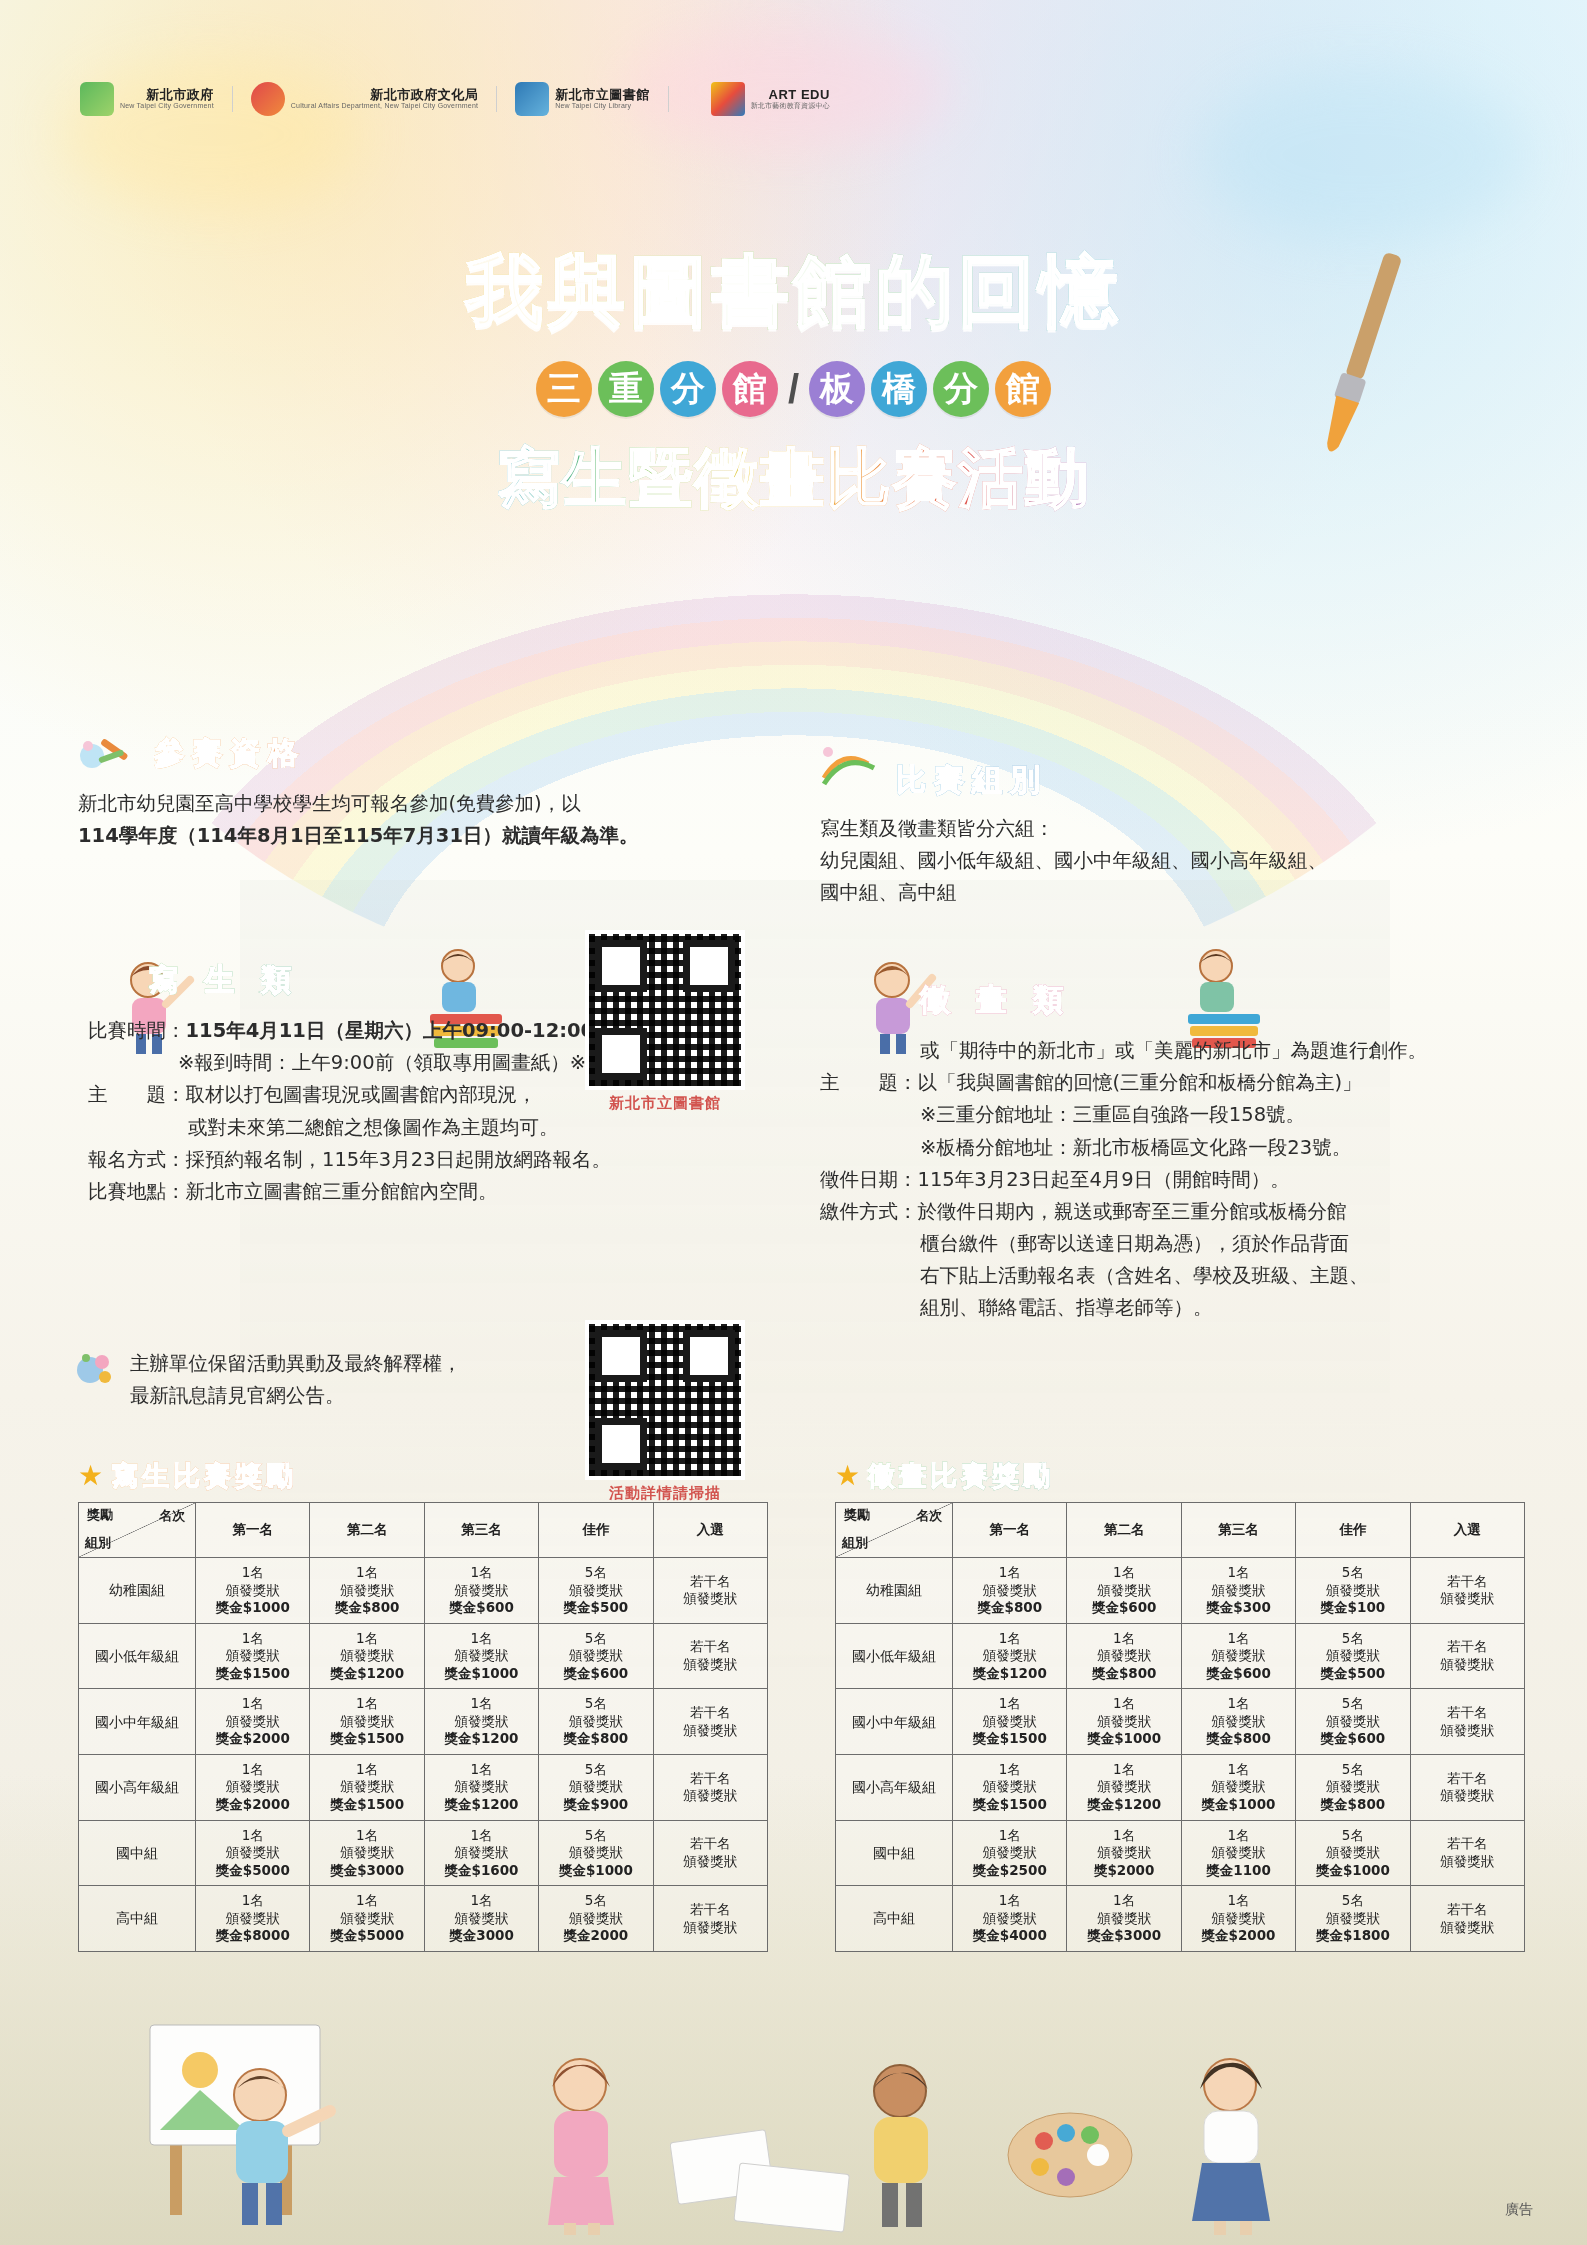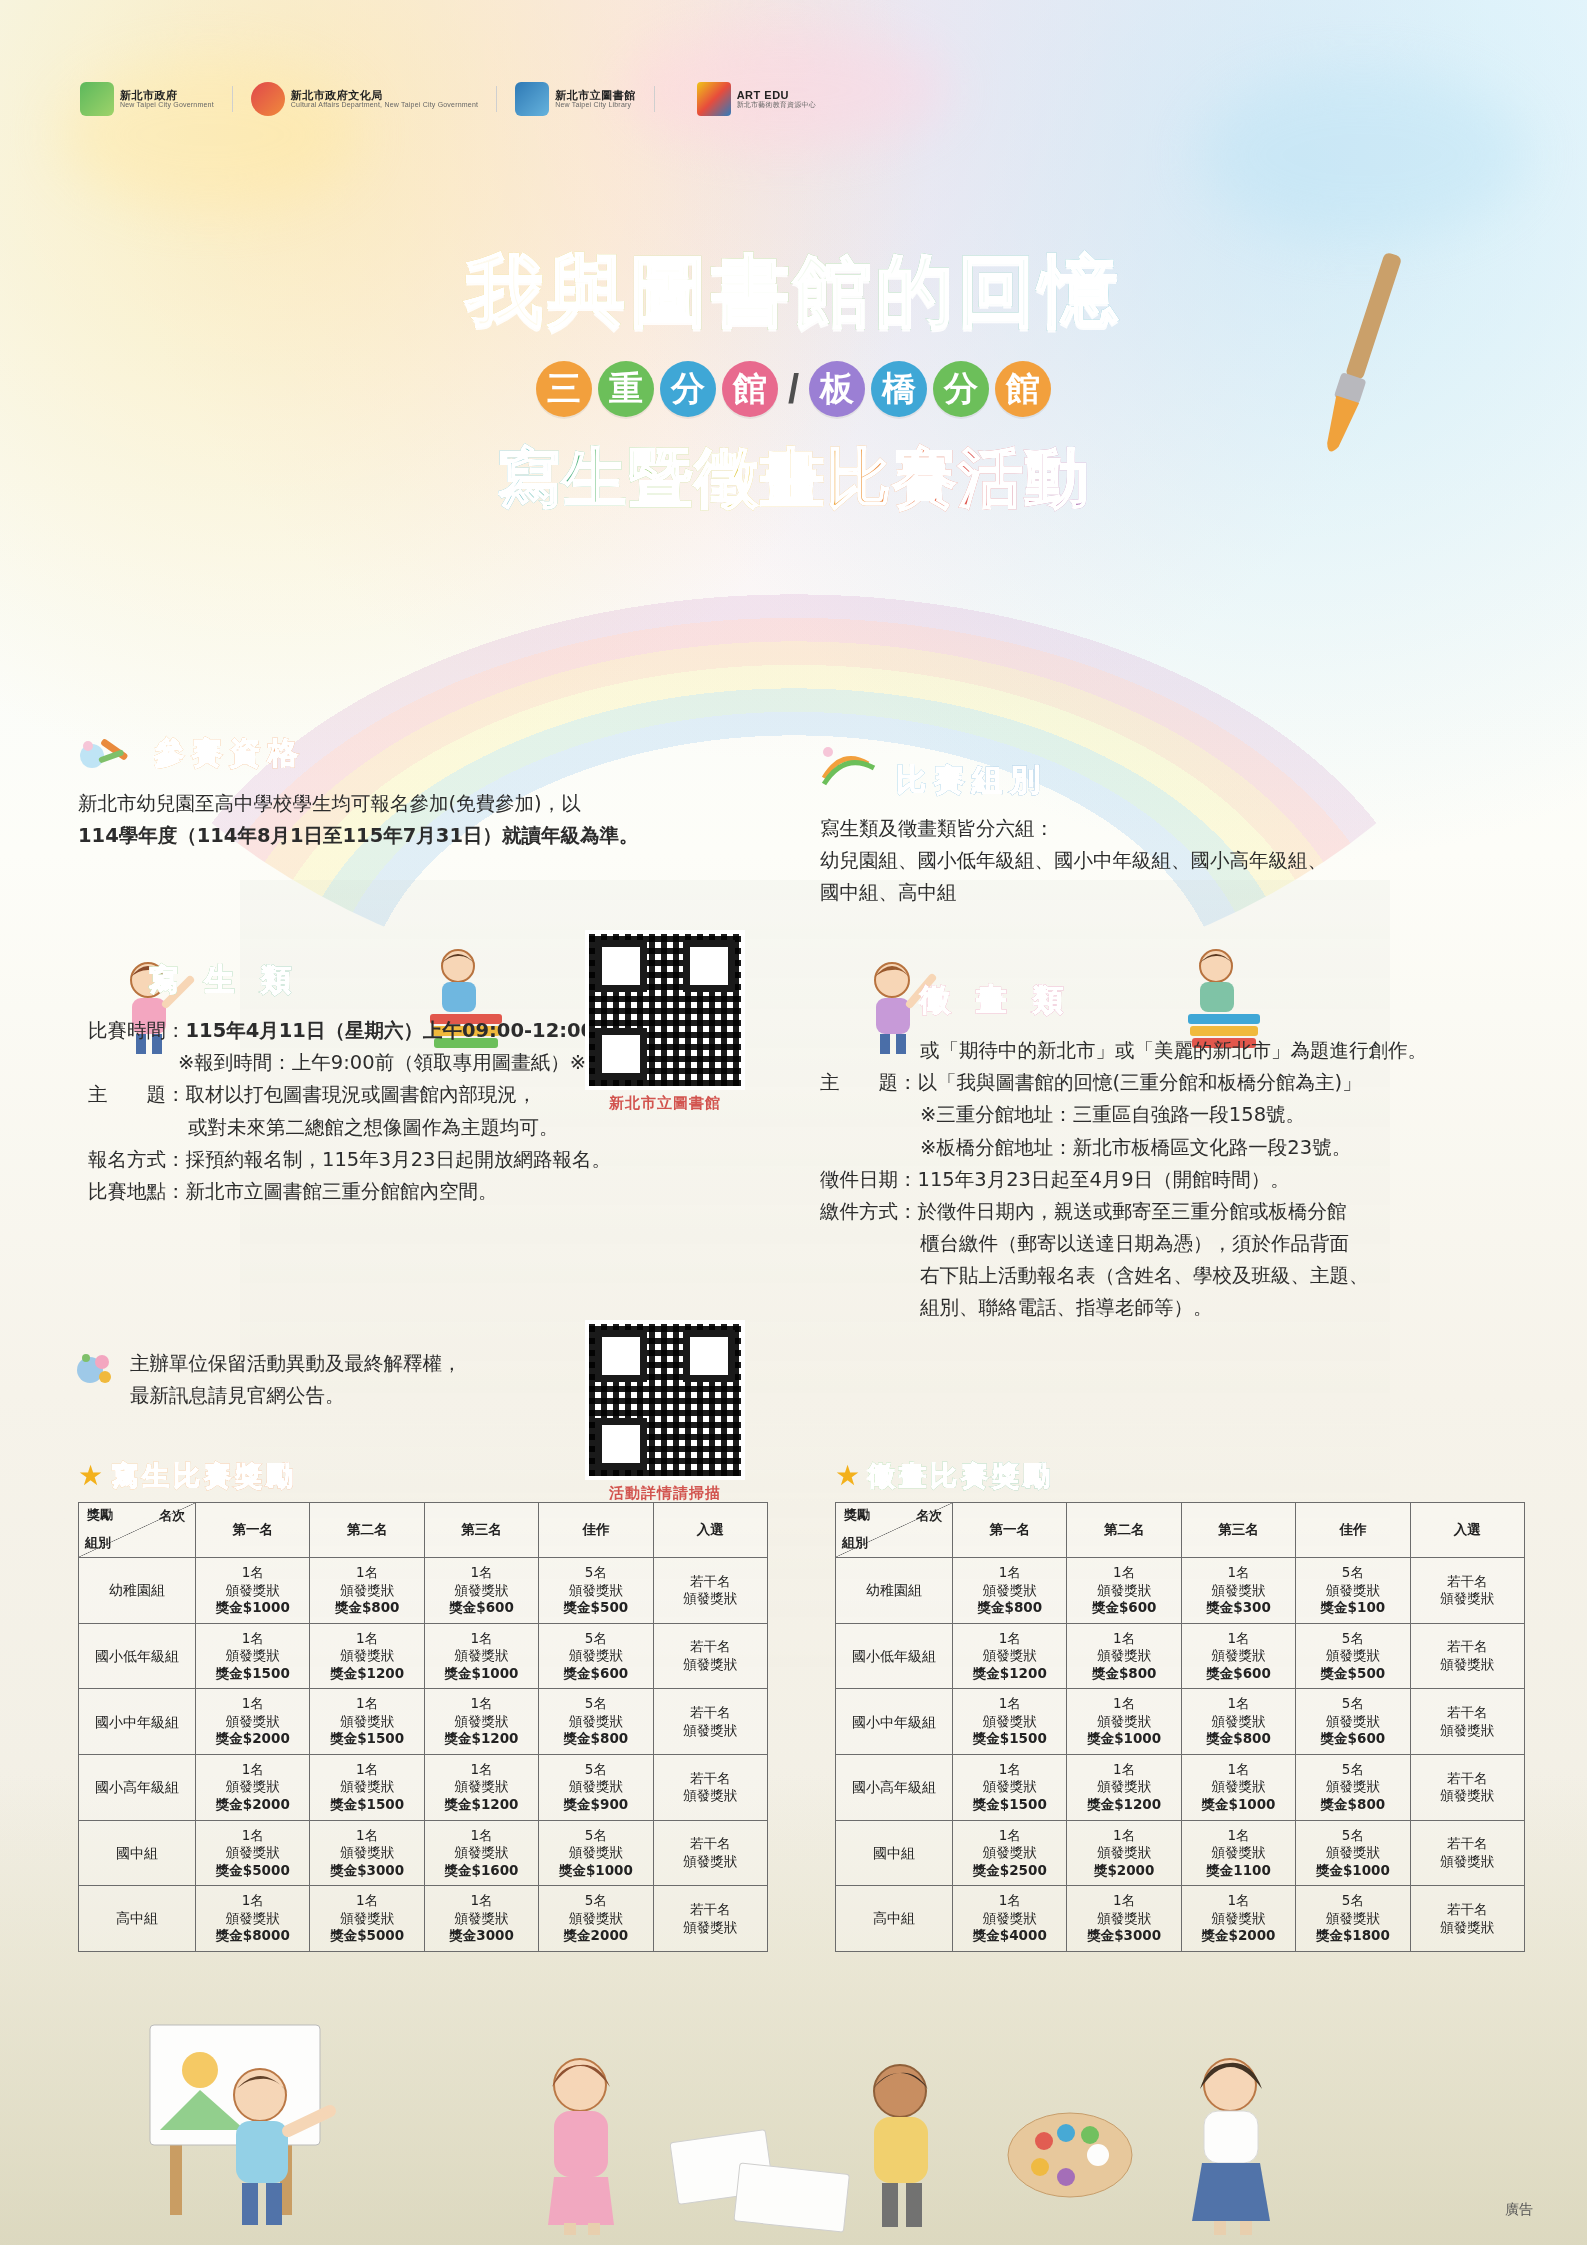--- a/index.html
+++ b/index.html
@@ -94,21 +94,21 @@
   }
   .logo .mark {
     width: 34px; height: 34px;
     border-radius: 6px;
     flex: none;
   }
   .logo .mark.green { background: linear-gradient(135deg,#5cb85c,#9ed36a); }
   .logo .mark.red  { background: linear-gradient(135deg,#e0484a,#f08a3c); border-radius: 50%;}
   .logo .mark.blue { background: linear-gradient(135deg,#2e79b5,#66b3dd); }
   .logo .mark.art  { background: linear-gradient(135deg,#f0c419,#e74c3c 50%,#2d7bbd); border-radius: 4px;}
-  .logo .txt b { display:block; font-size: 11px; color:#222; letter-spacing:.5px;}
+  .logo .txt b { display:block; font-size: 13px; color:#222; letter-spacing:.5px;text-align:right;}
   .logo .txt i { display:block; font-style: normal; font-size: 7px; color:#666; letter-spacing:.2px;}
   .logo-sep { width:1px; height:26px; background:#cfcfcf; }
 
   
   .title-wrap {
     position: absolute;
     top: 240px;
     left: 0; right: 0;
     text-align: center;
     z-index: 5;

